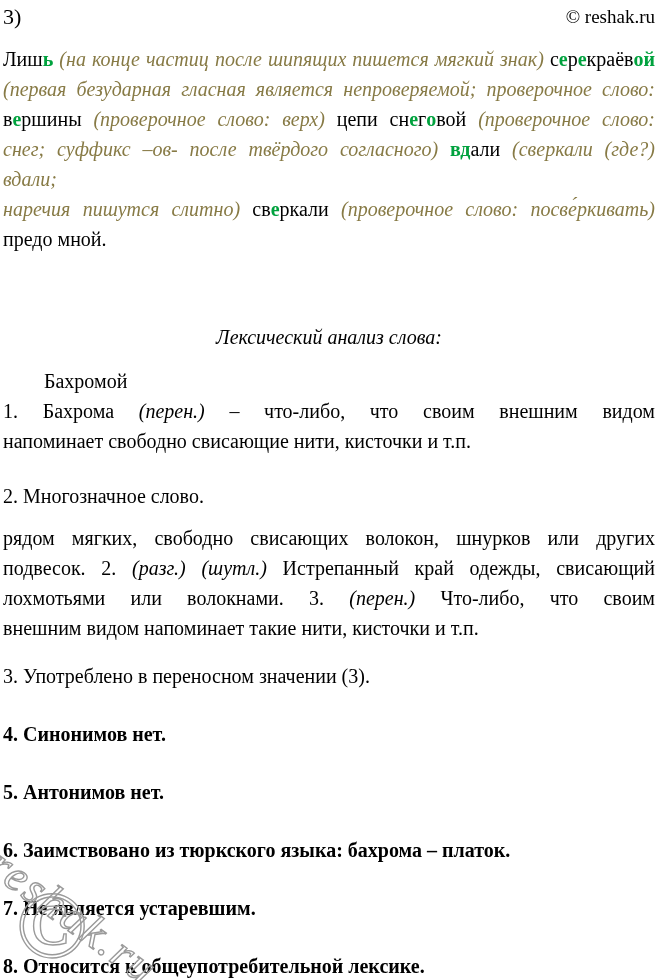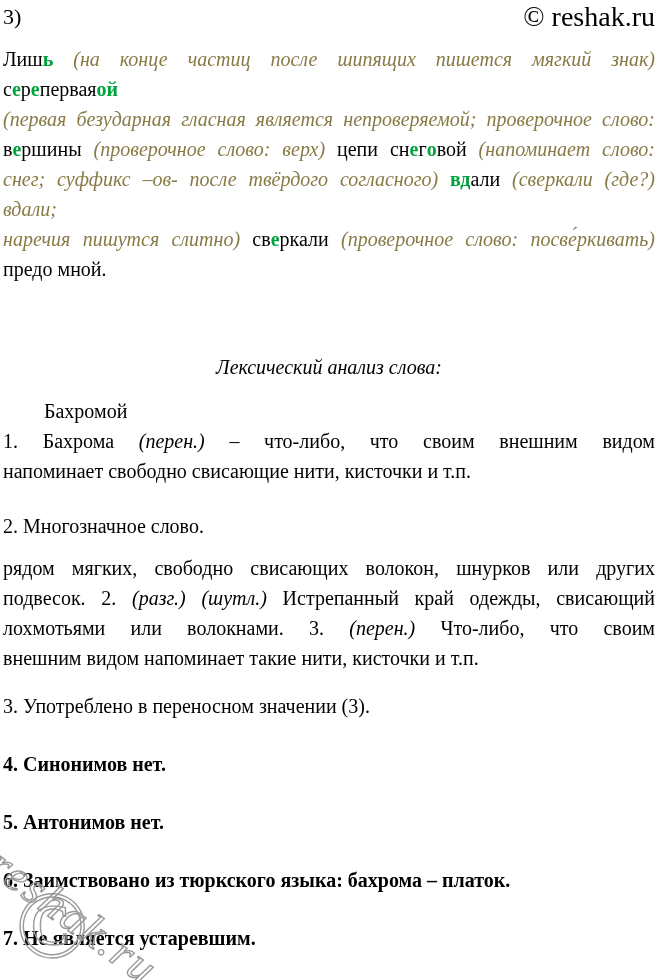--- a/index.html
+++ b/index.html
@@ -7,21 +7,21 @@
     width: 658px; height: 980px; overflow: hidden;
     background: #ffffff; color: var(--ink, #000);
     font-family: "Liberation Serif", "DejaVu Serif", serif;
     font-size: 20px; position: relative;
   }
   .page { padding: 3px 3px 0 3px; position: relative; }
   .header {
     display: flex; justify-content: space-between; align-items: flex-start;
     font-size: 22px; line-height: 28px;
   }
-  .site { font-size: 28px; }
+  .site { font-size: 19px; }
   .tline { line-height: 30px; }
   .just { text-align: justify; text-align-last: justify; }
   .block { margin: 0; }
   .p1 { margin-top: 13px; }
   .lex-heading { margin-top: 68px; font-style: italic; text-align: center; }
   .lex-word { margin-top: 14px; margin-left: 41px; }
   .item1 { }
   .item2 { margin-top: 25px; }
   .dict { margin-top: 12px; }
   .li3 { margin-top: 18px; }
@@ -52,23 +52,23 @@
 <body style="--ink: #000000; --green: #00a23e; --olive: #877a45; --wm: #9a9a9a;">
 
 <div class="page">
 
   <div class="header">
     <span>3)</span>
     <span class="site">© reshak.ru</span>
   </div>
 
   <div class="block p1">
-      <div class="tline just"><span class="rk">Лиш</span><span class="rg">ь</span><span class="ri"> (на конце частиц после шипящих пишется мягкий знак) </span><span class="rk">с</span><span class="rg">е</span><span class="rk">р</span><span class="rg">е</span><span class="rk">первая</span><span class="rg">ой</span></div>
+      <div class="tline just"><span class="rk">Лиш</span><span class="rg">ь</span><span class="ri"> (на конце частиц после шипящих пишется мягкий знак) </span><span class="rk">с</span><span class="rg">е</span><span class="rk">р</span><span class="rg">е</span><span class="rk">краёв</span><span class="rg">ой</span></div>
       <div class="tline just"><span class="ri">(первая безударная гласная является непроверяемой; проверочное слово:</span></div>
-      <div class="tline just"><span class="rk">в</span><span class="rg">е</span><span class="rk">ршины</span><span class="ri"> (проверочное слово: верх) </span><span class="rk">цепи сн</span><span class="rg">е</span><span class="rk">г</span><span class="rg">о</span><span class="rk">вой</span><span class="ri"> (напоминает слово:</span></div>
+      <div class="tline just"><span class="rk">в</span><span class="rg">е</span><span class="rk">ршины</span><span class="ri"> (проверочное слово: верх) </span><span class="rk">цепи сн</span><span class="rg">е</span><span class="rk">г</span><span class="rg">о</span><span class="rk">вой</span><span class="ri"> (проверочное слово:</span></div>
       <div class="tline just"><span class="ri">снег; суффикс –ов- после твёрдого согласного) </span><span class="rg">вд</span><span class="rk">али</span><span class="ri"> (сверкали (где?) вдали;</span></div>
       <div class="tline just"><span class="ri">наречия пишутся слитно) </span><span class="rk">св</span><span class="rg">е</span><span class="rk">ркали</span><span class="ri"> (проверочное слово: посве́ркивать)</span></div>
       <div class="tline"><span class="rk">предо мной.</span></div>
     </div>
 
   <div class="block lex-heading tline">Лексический анализ слова:</div>
 
   <div class="block lex-word tline">Бахромой</div>
 
   <div class="block item1">

